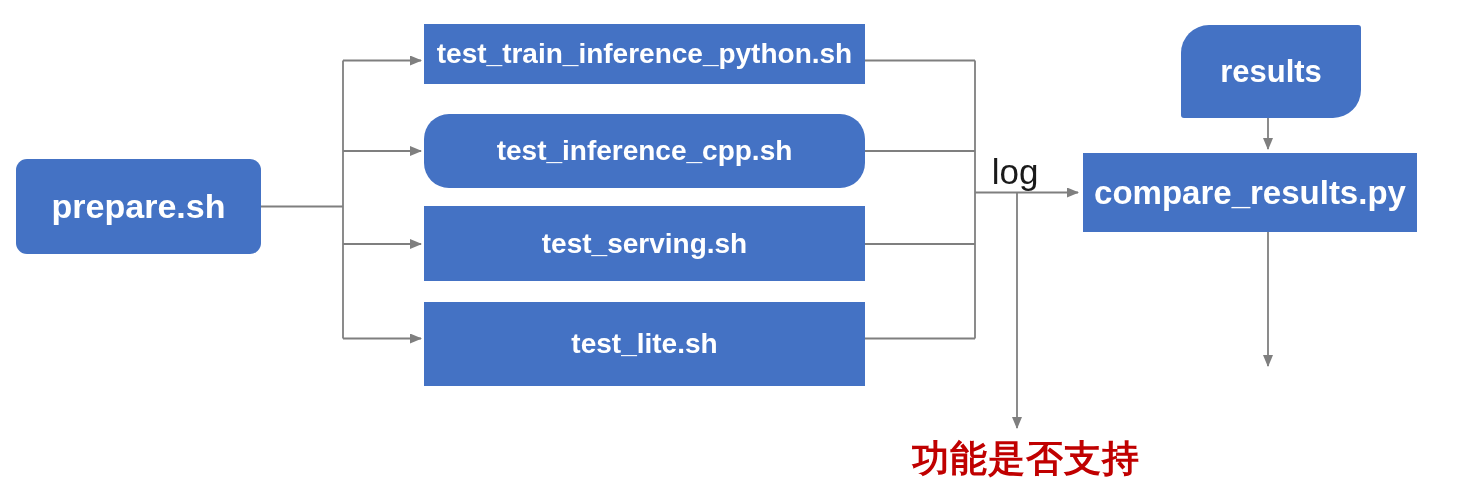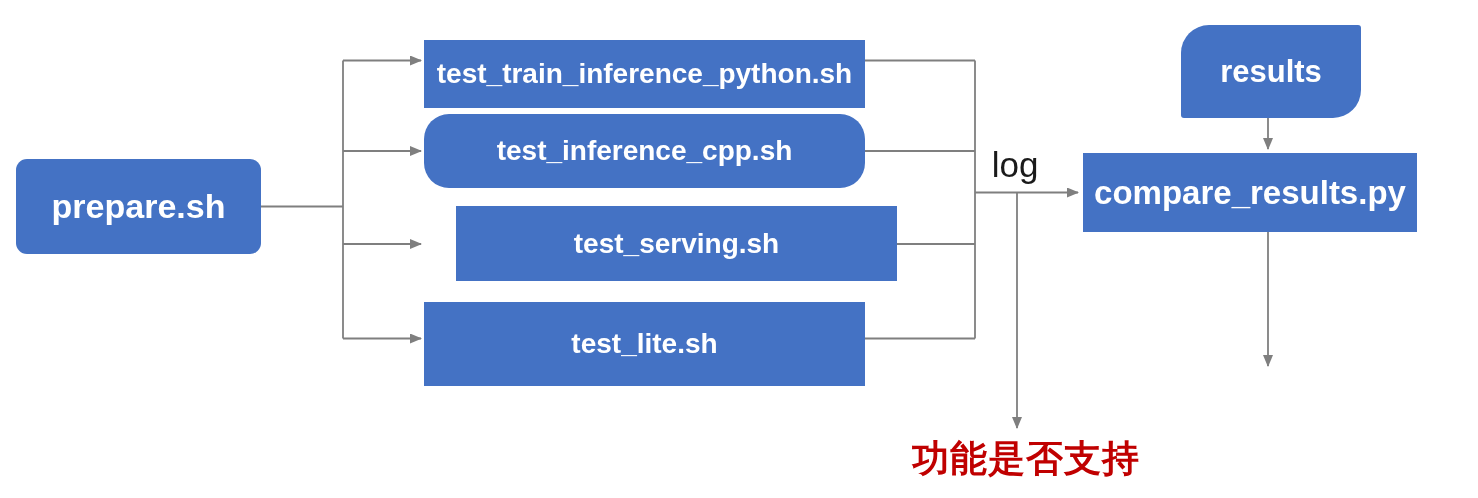--- a/index.html
+++ b/index.html
@@ -29,31 +29,31 @@
     color: #ffffff;
     display: flex;
     align-items: center;
     justify-content: center;
     text-align: center;
     font-weight: bold;
     box-sizing: border-box;
   }
   .node-prepare     { left: 16px;   top: 159px; width: 245px; height: 95px; font-size: 34px; border-radius: 11px; }
   .node-test        { left: 424px;  width: 441px; font-size: 28px; }
-  .node-test-1      { top: 24px;  height: 68px; margin-top: 16px; }
+  .node-test-1      { top: 24px;  height: 60px; }
   .node-test-2      { top: 114px; height: 74px; border-radius: 25px; }
-  .node-test-3      { top: 206px; height: 75px; margin-left: 32px; }
+  .node-test-3      { top: 206px; height: 75px; }
   .node-test-4      { top: 302px; height: 84px; }
   .node-compare     { left: 1083px; top: 153px; width: 334px; height: 79px; font-size: 33px; }
   .node-results     { left: 1181px; top: 25px;  width: 180px; height: 93px; font-size: 31px;
                       border-radius: 28px 3px 28px 3px; }
   .edge-label-log {
     position: absolute;
     left: 975px;
-    top: 147px;
+    top: 154px;
     width: 80px;
     text-align: center;
     font-size: 35px;
     font-weight: 400;
     color: #1a1a1a;
     line-height: 1.05;
   }
   .annotation {
     position: absolute;
     color: #C00000;

